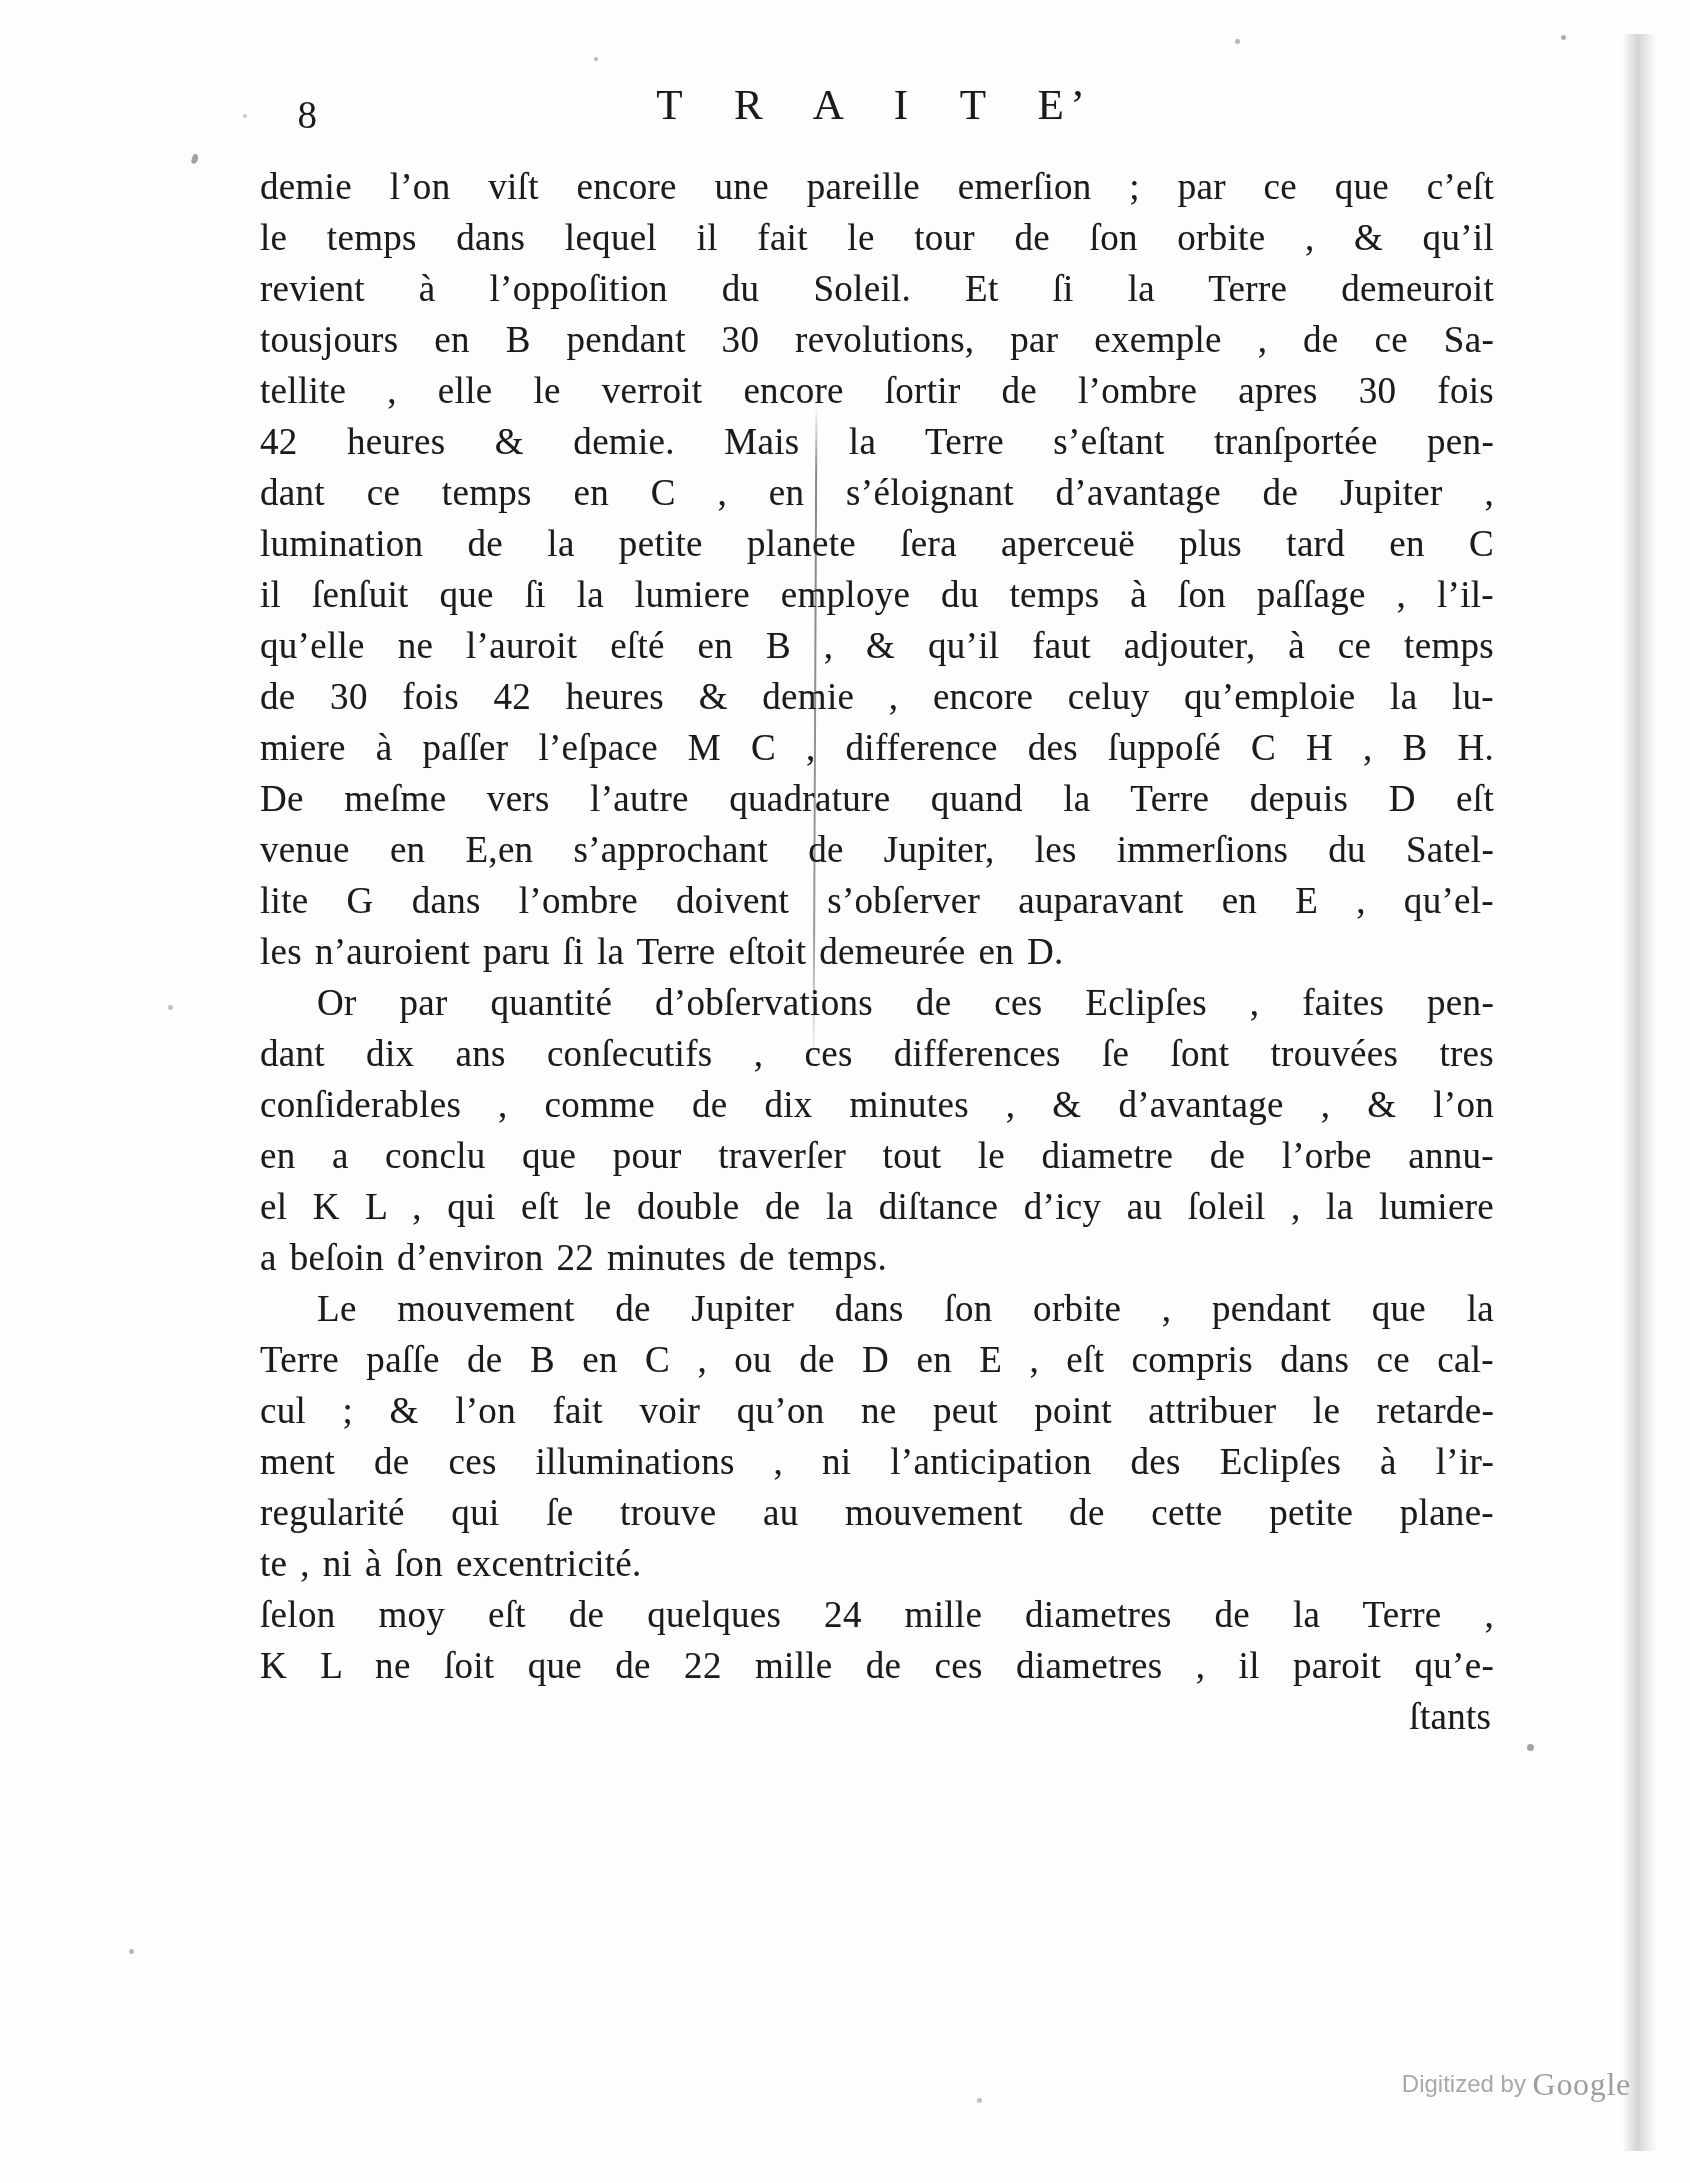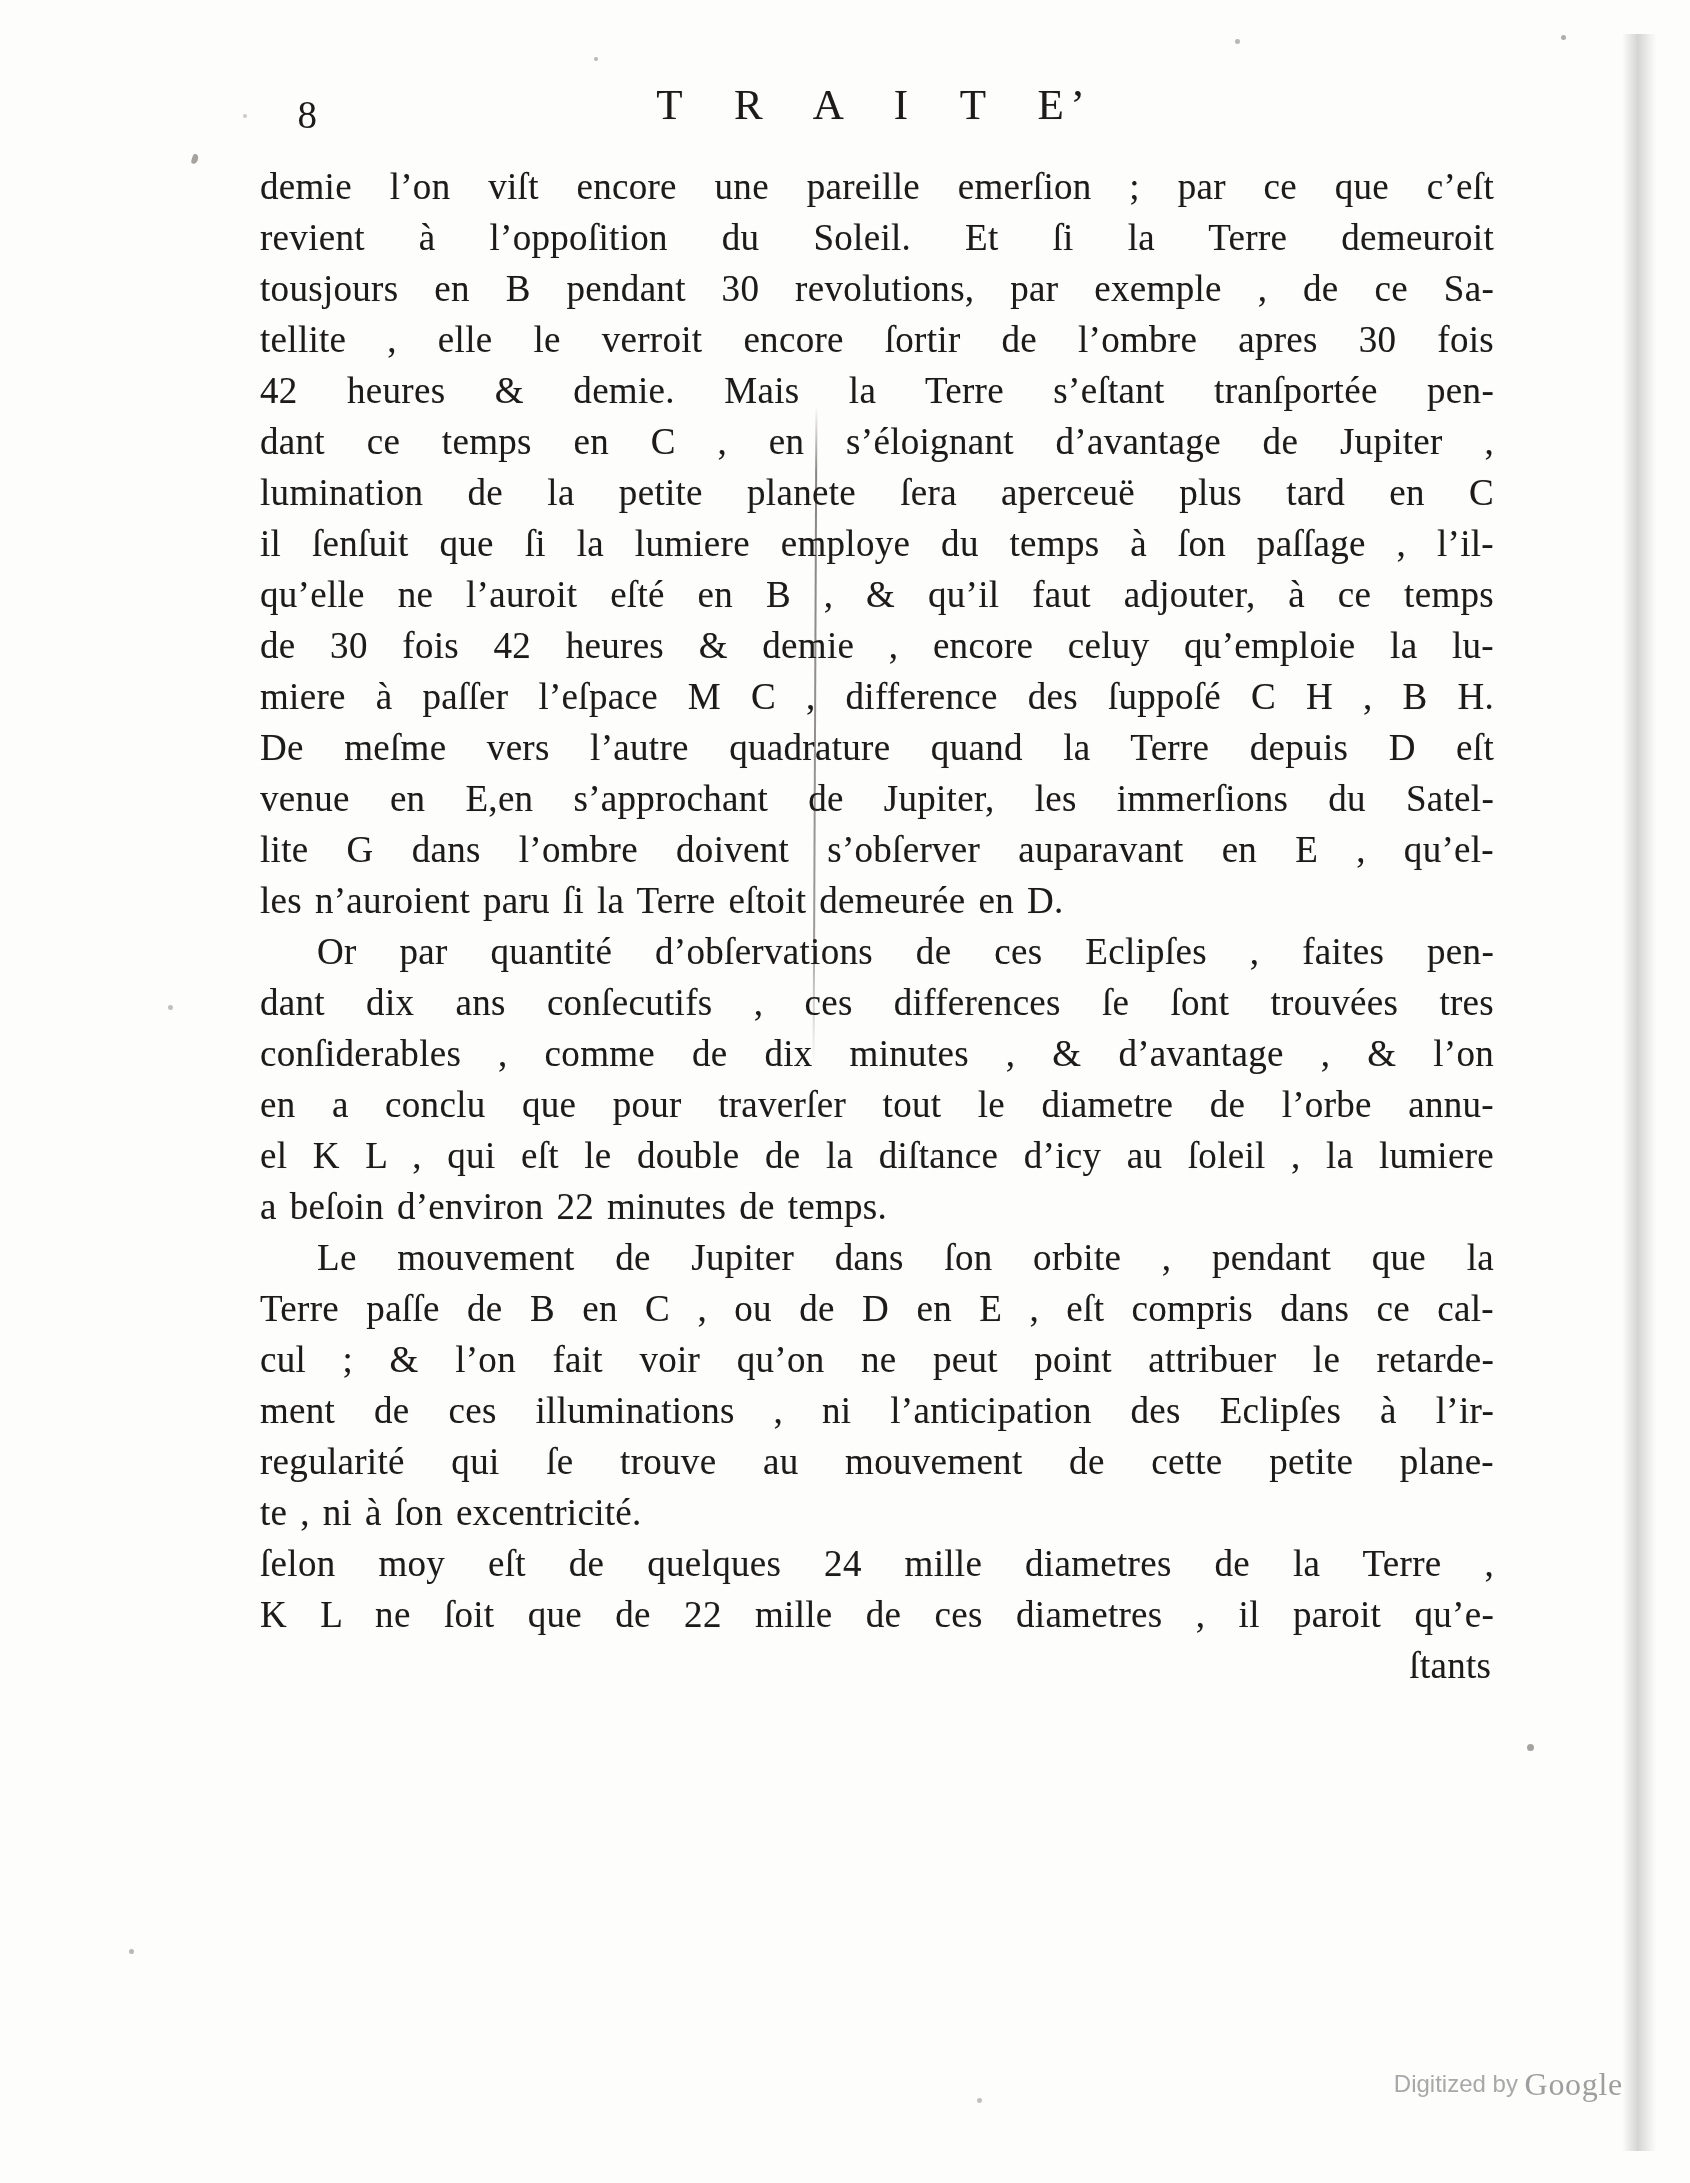--- a/index.html
+++ b/index.html
@@ -103,21 +103,21 @@
   .s3 { left: 168px;  top: 1005px; width: 4.7px;  height: 4.7px;  opacity: 0.3; }
   .s4 { left: 129px;  top: 1949px; width: 5.4px;  height: 5.4px;  opacity: 0.35; }
   .s5 { left: 977px; top: 2098px; width: 4.7px;  height: 4.7px;  opacity: 0.3; }
   .s6 { left: 1561px; top: 35px;   width: 5.4px;  height: 5.4px;  opacity: 0.4; }
   .s7 { left: 1235px; top: 39px;   width: 4.7px;  height: 4.7px;  opacity: 0.35; }
   .s8 { left: 594px;  top: 57px;   width: 4px;  height: 4px;  opacity: 0.35; }
   .s9 { left: 243px;  top: 114px;  width: 4px;  height: 4px;  opacity: 0.25; }
   
   .watermark {
     position: absolute;
-    right: 68px;
+    right: 60px;
     bottom: 80px;
     color: #a8a8a8;
     font-family: "Liberation Sans", sans-serif;
     font-size: 24px;
     white-space: nowrap;
   }
   .watermark .brand {
     font-family: "Liberation Serif", serif;
     font-size: 32px;
     letter-spacing: 0.7px;
@@ -132,20 +132,21 @@
 
   <div class="header">
     <span class="pagenum">8</span>
     <span class="title">T R A I T E’</span>
   </div>
 
   <div class="body-text" id="text-body">
 
   <div class="para">
         <div class="line just">demie l’on viſt encore une pareille emerſion ; par ce que c’eſt</div>
+        <div class="line just">le temps dans lequel il fait le tour de ſon orbite , &amp; qu’il</div>
         <div class="line just">revient à l’oppoſition du Soleil.  Et ſi la Terre demeuroit</div>
         <div class="line just">tousjours en B pendant 30 revolutions, par exemple , de ce Sa-</div>
         <div class="line just">tellite , elle le verroit encore ſortir de l’ombre apres 30 fois</div>
         <div class="line just">42 heures &amp; demie.   Mais la Terre s’eſtant tranſportée pen-</div>
         <div class="line just">dant ce temps en C , en s’éloignant d’avantage de Jupiter ,</div>
         <div class="line just">lumination de la petite planete ſera aperceuë plus tard en C</div>
         <div class="line just">il ſenſuit que ſi la lumiere employe du temps à ſon paſſage , l’il-</div>
         <div class="line just">qu’elle ne l’auroit eſté en B , &amp; qu’il faut adjouter, à ce temps</div>
         <div class="line just">de 30 fois 42 heures &amp; demie , encore celuy qu’emploie la lu-</div>
         <div class="line just">miere à paſſer l’eſpace M C , difference des ſuppoſé C H , B H.</div>

